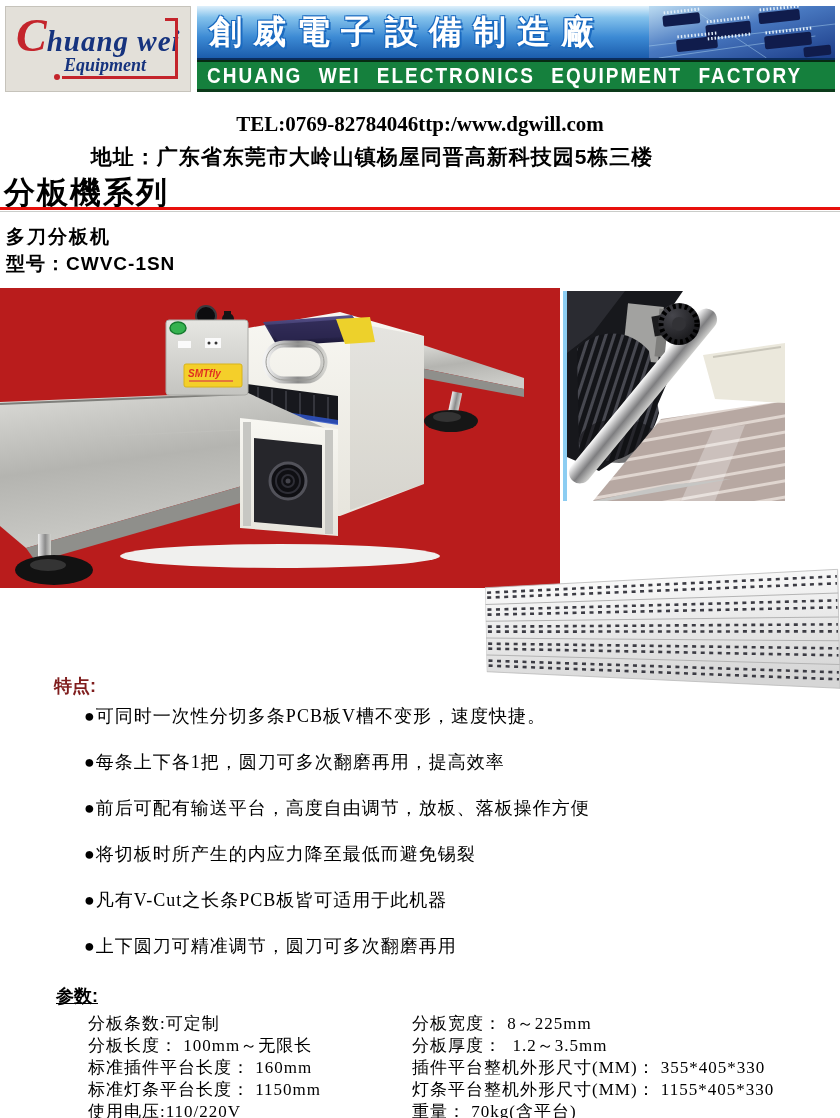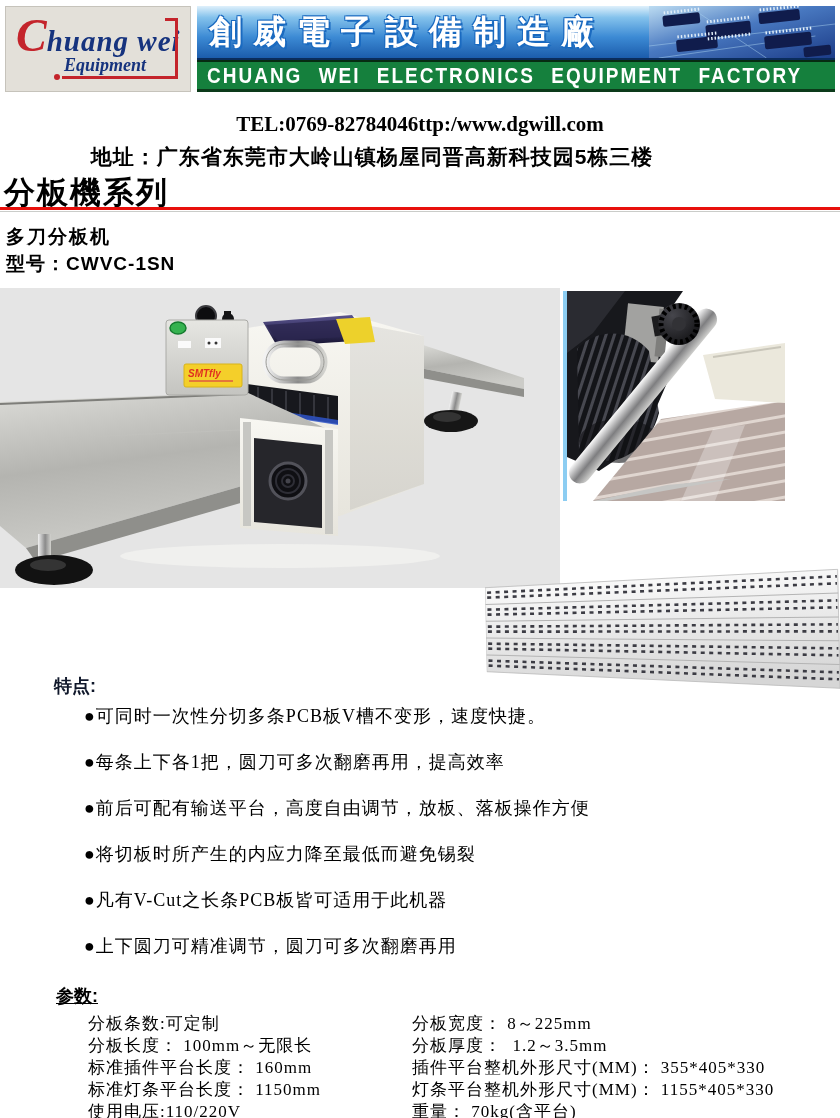--- a/index.html
+++ b/index.html
@@ -40,27 +40,27 @@
 
   
   .series-title{position:absolute;left:4px;top:172px;font-size:31px;font-weight:bold;color:#000;letter-spacing:2px;}
   .red-rule{position:absolute;left:0;top:207px;width:840px;height:3px;background:#e8100c;}
   .red-rule::after{content:"";position:absolute;left:0;top:4px;width:840px;height:1px;background:#caccc9;}
 
   .product-name{position:absolute;left:6px;top:224px;font-size:19px;font-weight:bold;color:#000;letter-spacing:2px;}
   .product-model{position:absolute;left:6px;top:251px;font-size:19px;font-weight:bold;color:#000;letter-spacing:1px;}
 
   
-  .photo-main{position:absolute;left:0;top:288px;width:560px;height:300px;background:#e5e5e5;}
+  .photo-main{position:absolute;left:0;top:288px;width:560px;height:300px;background:#b91c1c;}
   .photo-blades{position:absolute;left:563px;top:291px;width:222px;height:210px;background:#fff;}
   .photo-strips{position:absolute;left:486px;top:572px;width:354px;height:124px;transform:rotate(-1.2deg);}
   .photo-main svg,.photo-blades svg,.photo-strips svg{display:block;width:100%;height:100%;}
 
   
-  .features-title{position:absolute;left:54px;top:674px;font-size:18px;font-weight:bold;color:#0f172a;}
+  .features-title{position:absolute;left:54px;top:674px;font-size:18px;font-weight:bold;color:#7f1d1d;}
   .feat{position:absolute;left:84px;font-size:18px;color:#000;font-family:"Liberation Serif",serif;
         letter-spacing:1px;white-space:nowrap;}
   .feat0{top:704px;} .feat1{top:750px;} .feat2{top:796px;}
   .feat3{top:842px;} .feat4{top:888px;} .feat5{top:934px;}
 
   
   .specs-title{position:absolute;left:56px;top:984px;font-size:18px;font-weight:bold;color:#000;text-decoration:underline;}
   .spec{position:absolute;font-size:17px;color:#000;font-family:"Liberation Serif",serif;
         white-space:pre;letter-spacing:1px;}
   .spec.l{left:88px;} .spec.r{left:412px;}

